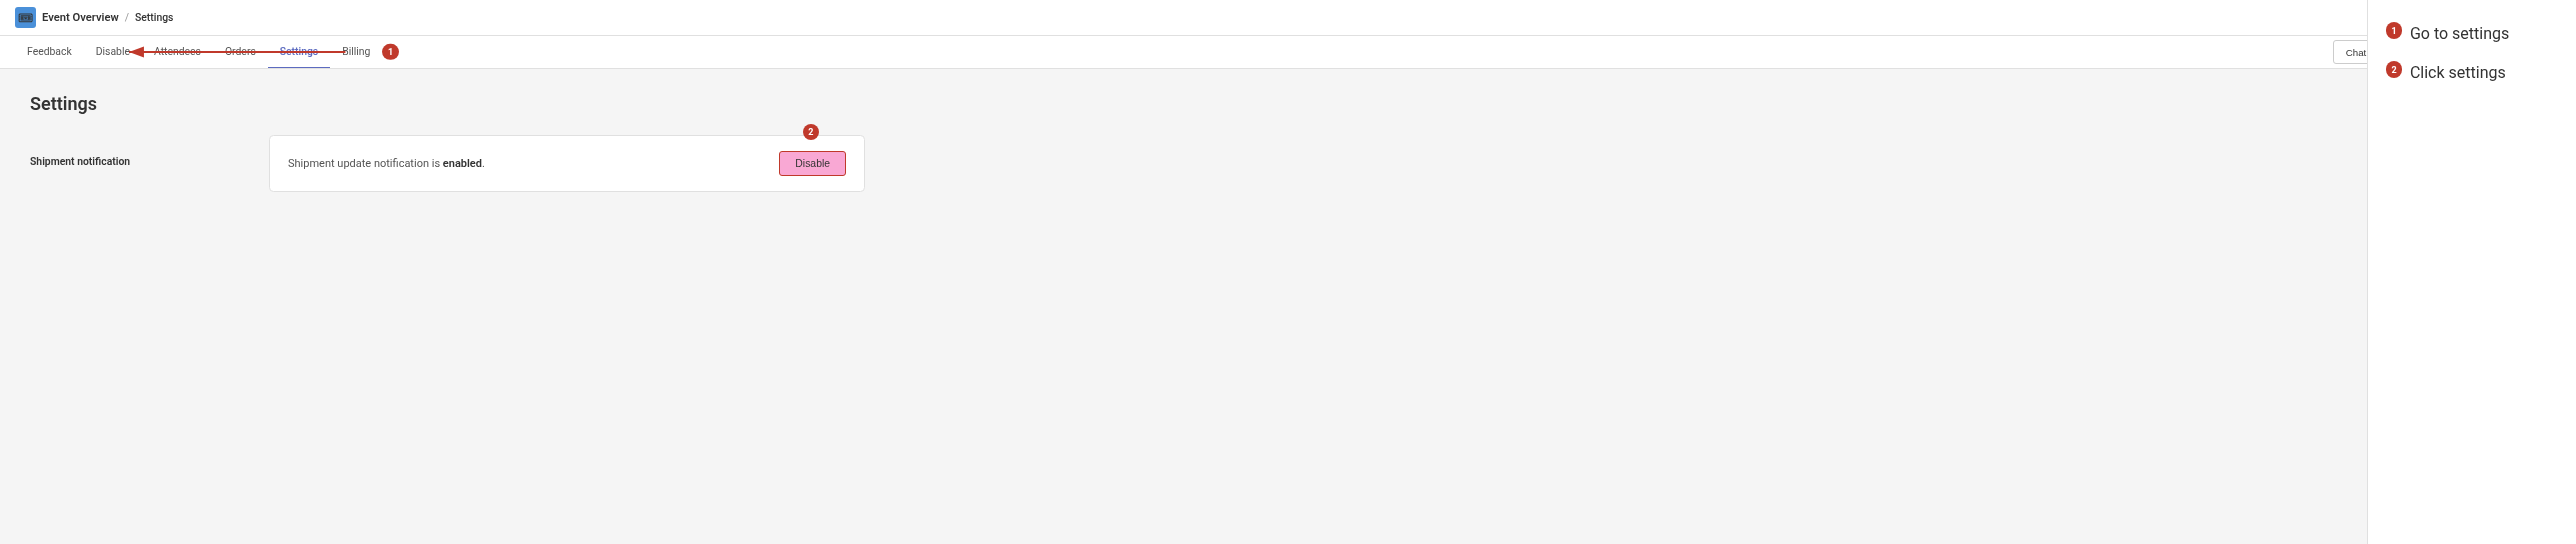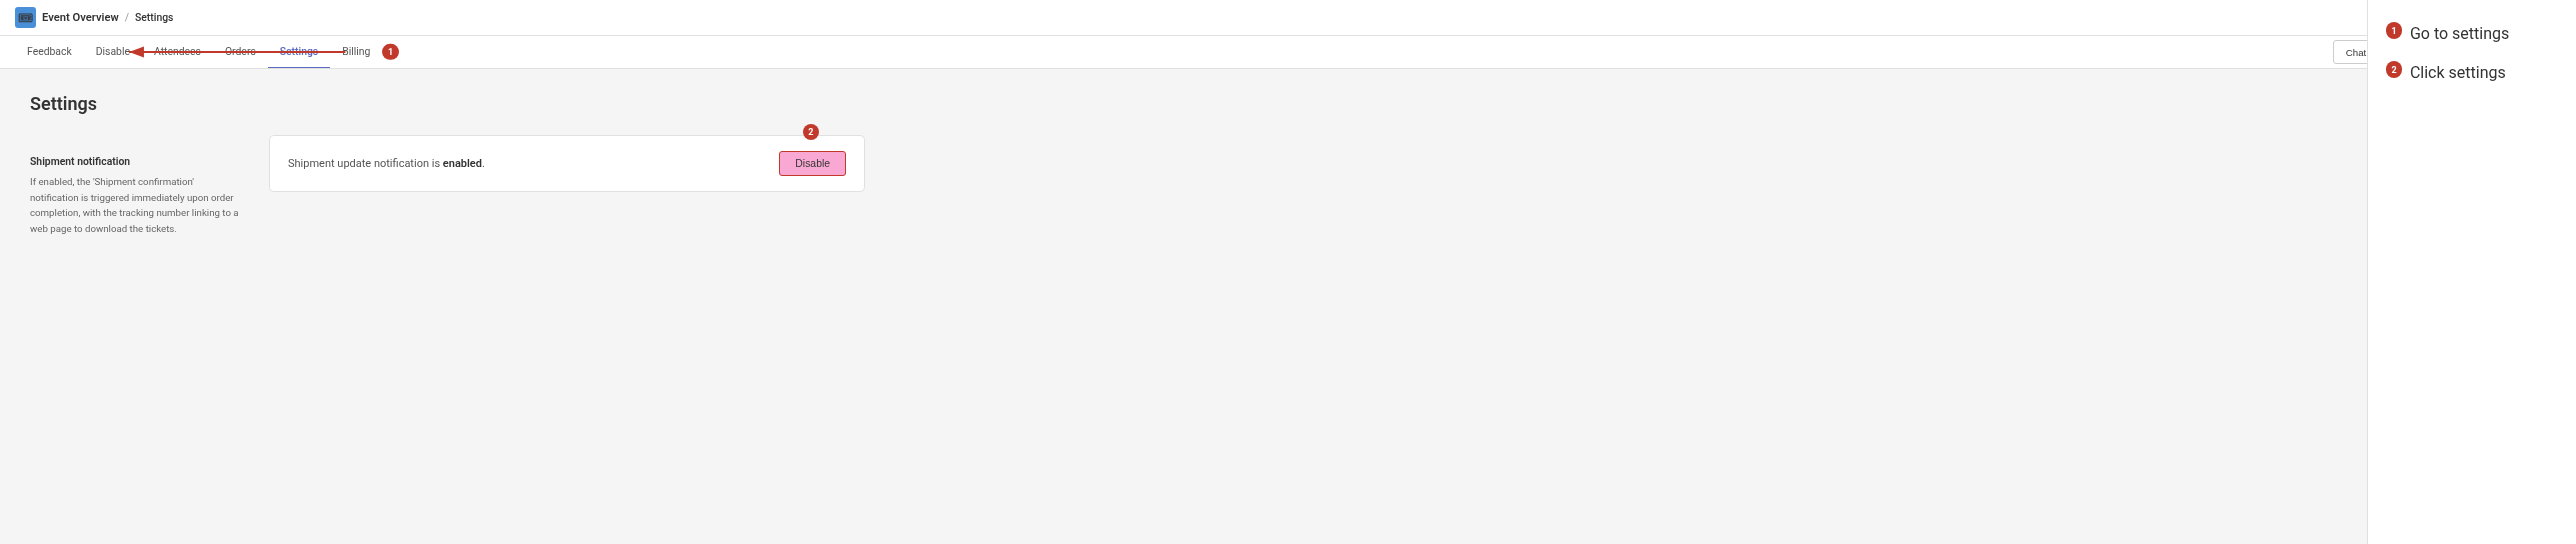--- a/index.html
+++ b/index.html
@@ -266,21 +266,20 @@
     <button class="nav-btn">Feedback about this page?</button>
   </div>
 </div>
 
 <div class="main-content">
   <h1 class="page-title">Settings</h1>
 
   <div class="settings-section">
     <div class="settings-label-col">
       <div class="settings-label-title">Shipment notification</div>
-      <div class="settings-label-desc">If enabled, the 'Shipment confirmation' notification is triggered immediately upon order completion, with the tracking number linking to a web page to download the tickets.</div>
     </div>
 
     <div class="settings-card" style="position:relative;">
 
       <span class="step-badge" style="position:absolute; top:-12px; right:45px;">2</span>
 
       <div class="settings-card-text">
         <span>Shipment update notification is </span><strong>enabled</strong><span>.</span>
       </div>
       <div class="disable-wrapper">

